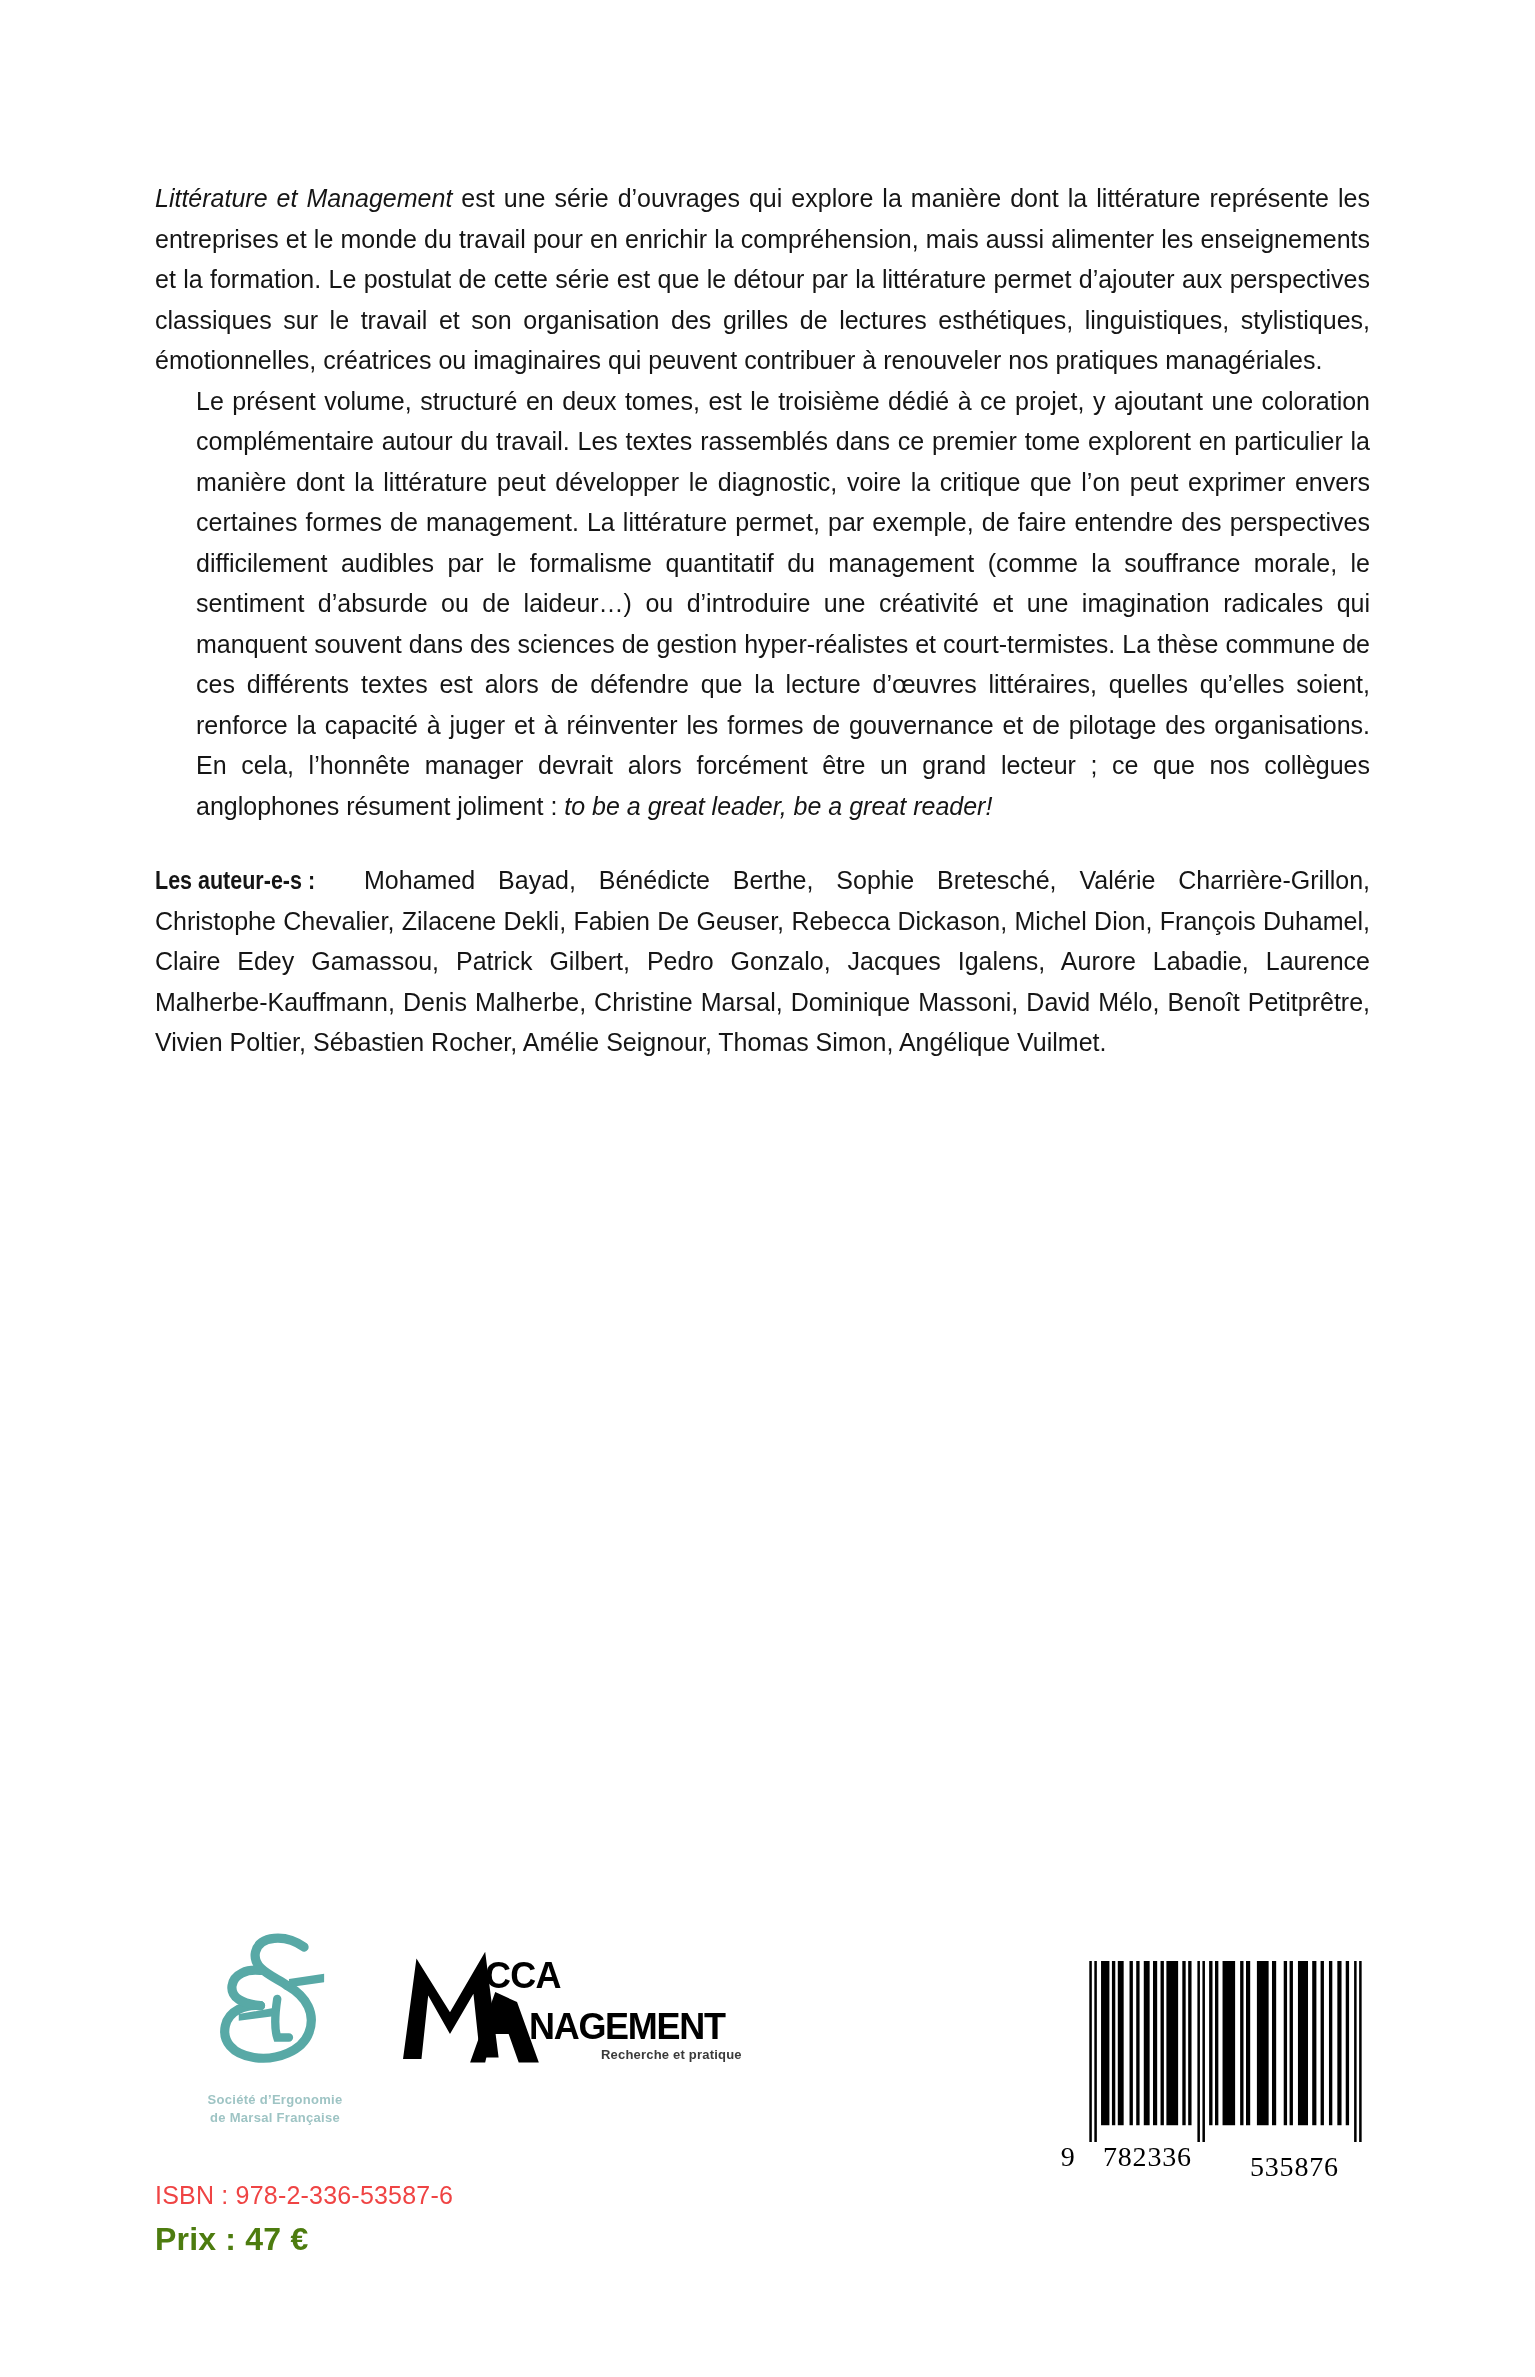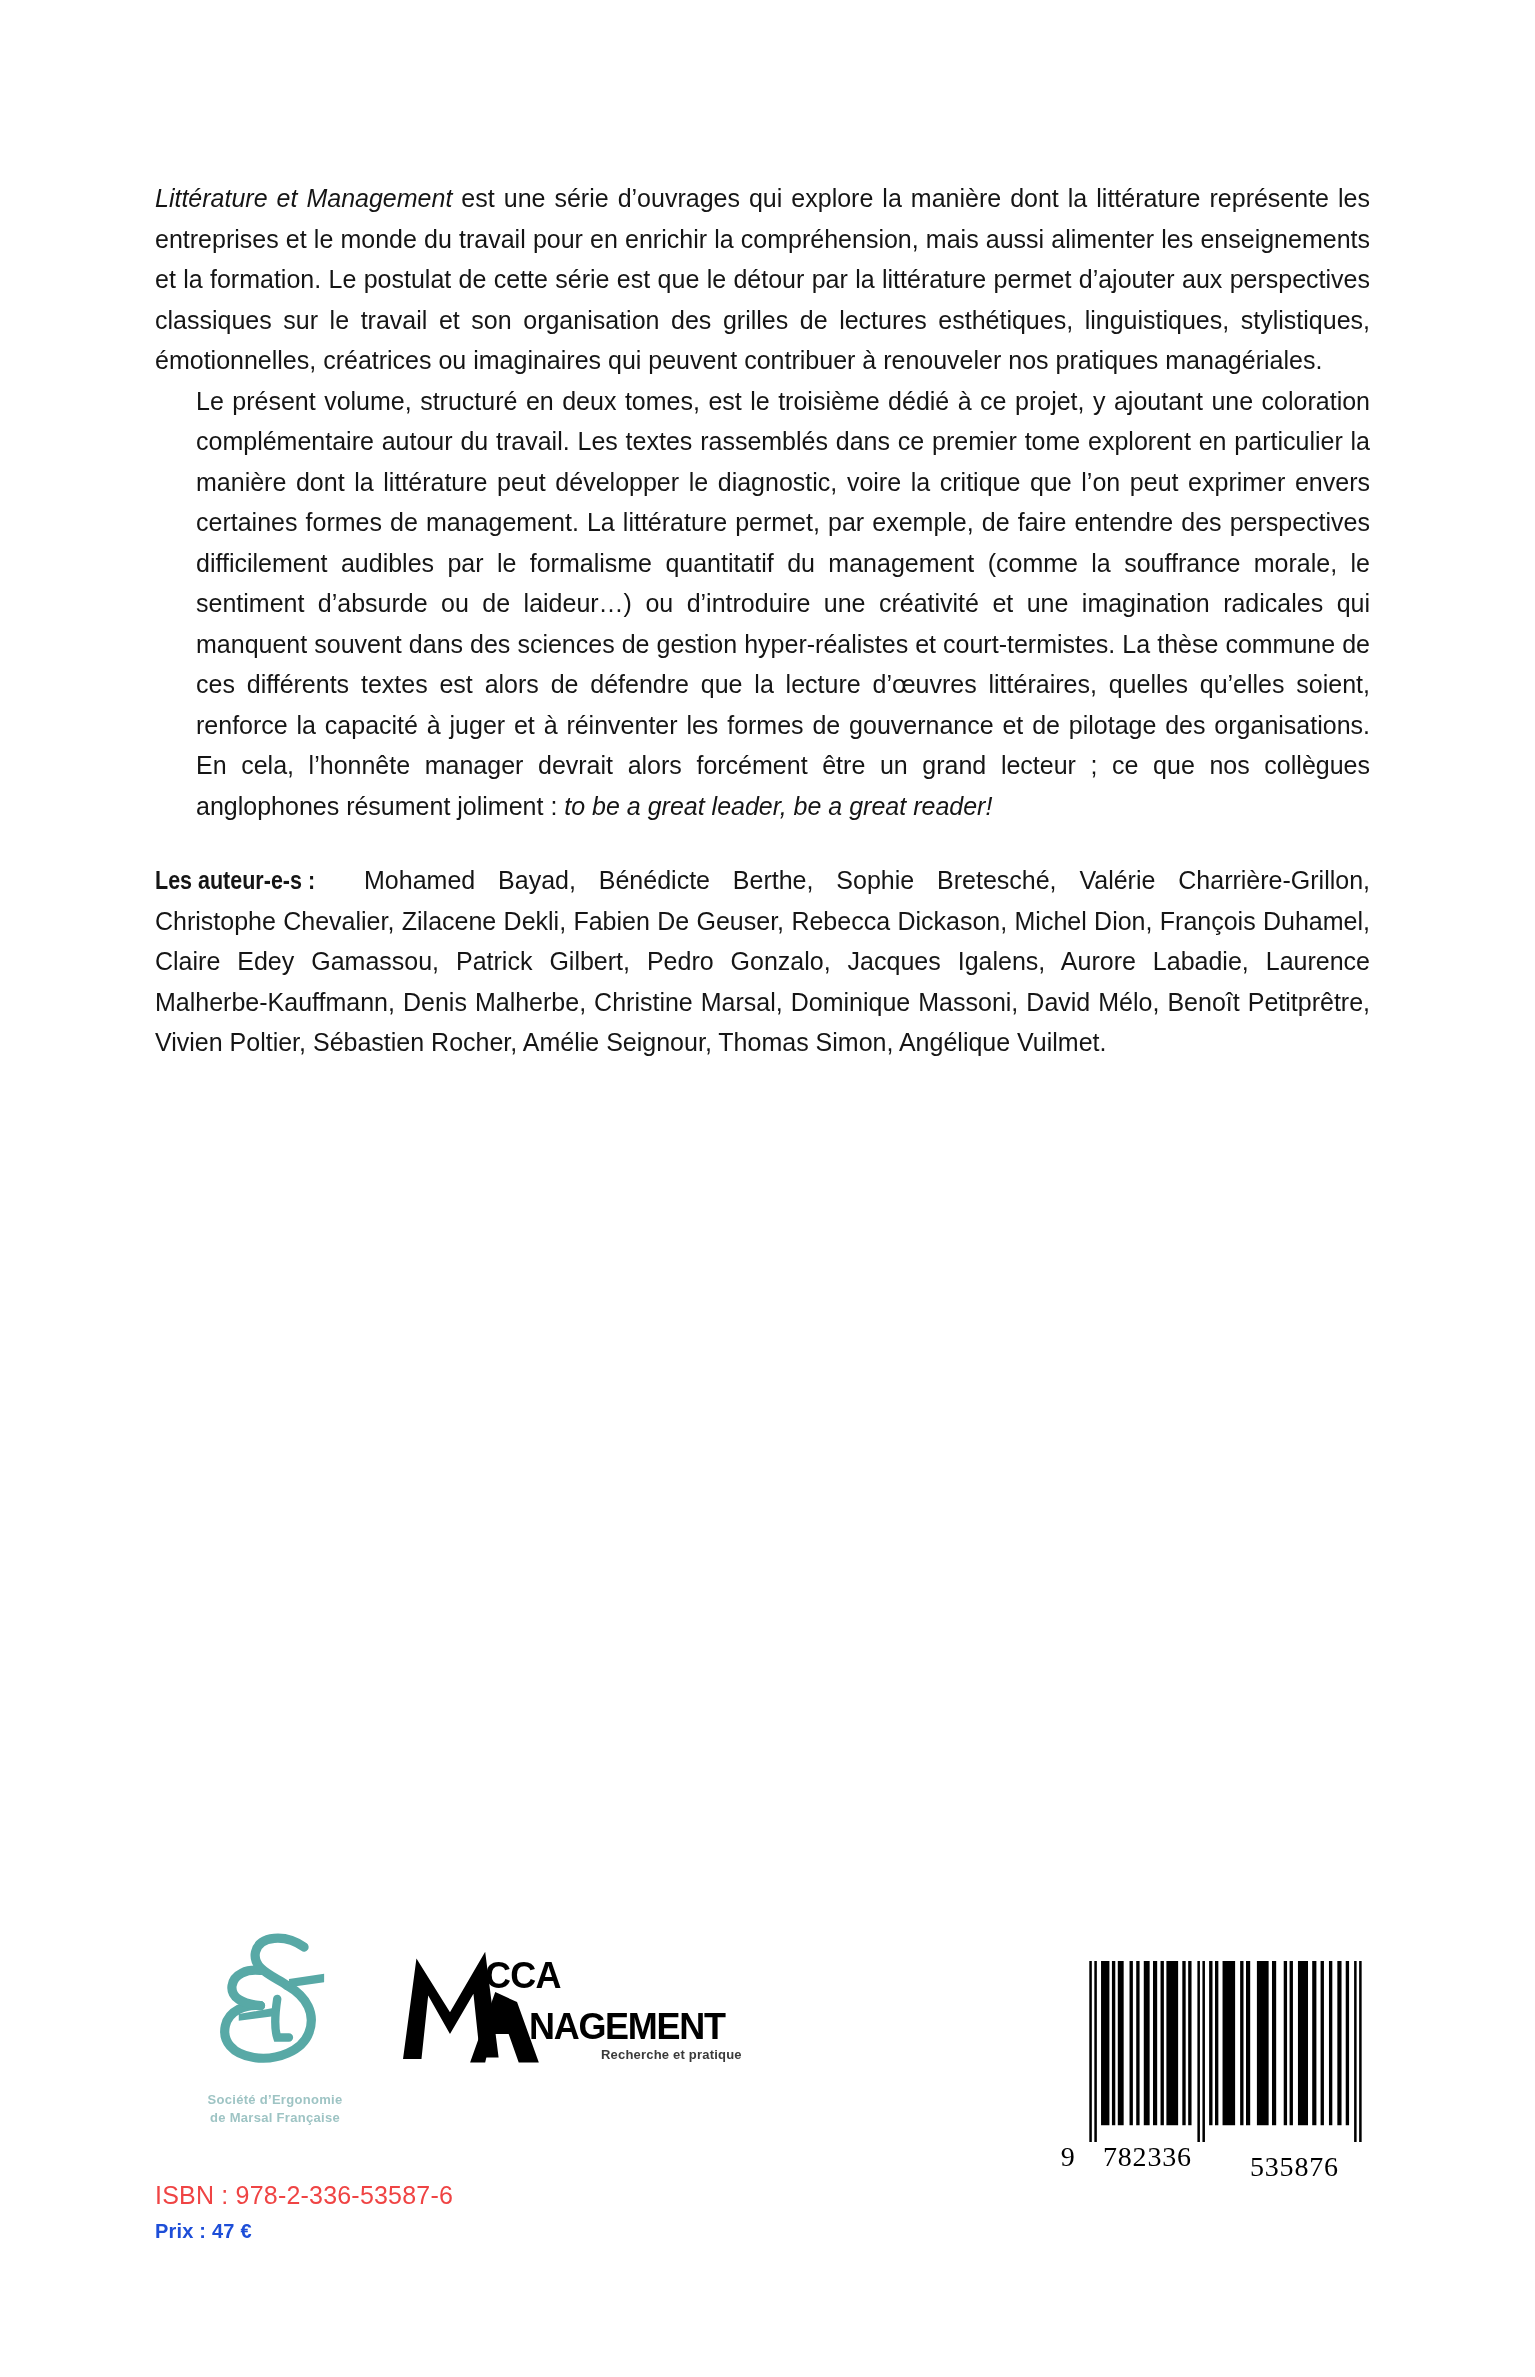--- a/index.html
+++ b/index.html
@@ -185,22 +185,22 @@
   .isbn-line {
     font-family: Liberation Sans, sans-serif;
     font-size: 25px;
     color: #ef4444;
     line-height: 1.35;
     letter-spacing: 0.2px;
   }
   .price-line {
     font-family: "Liberation Sans", sans-serif;
     font-weight: 700;
-    font-size: 20px;
-    color: #1d4ed8;
+    font-size: 32px;
+    color: #4d7c0f;
     line-height: 1.35;
     margin-top: 5px;
     letter-spacing: 0.2px;
   }
 </style>
 </head>
 <body>
 
 <div class="page">
 

